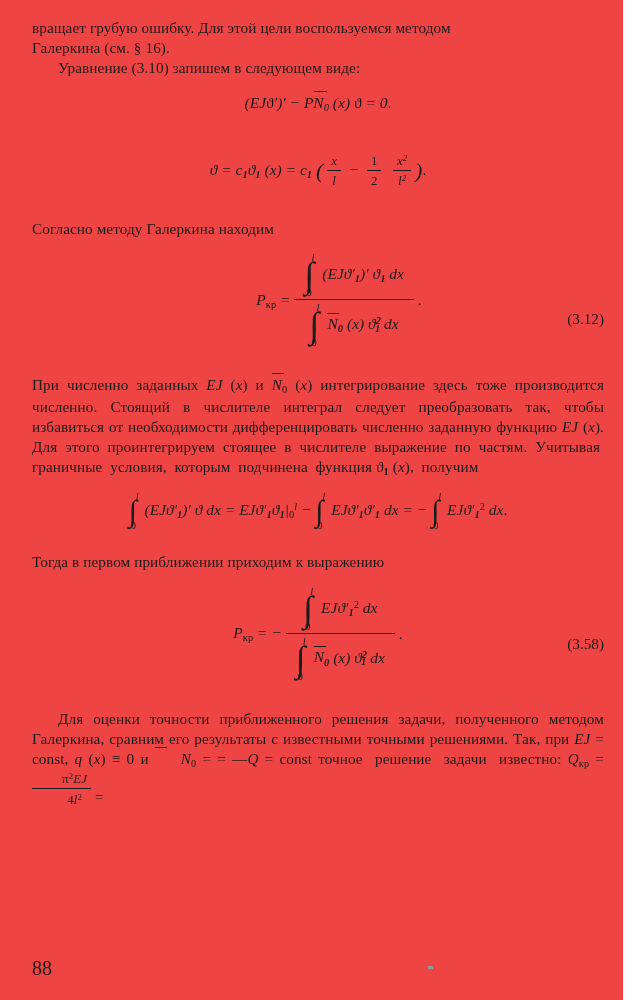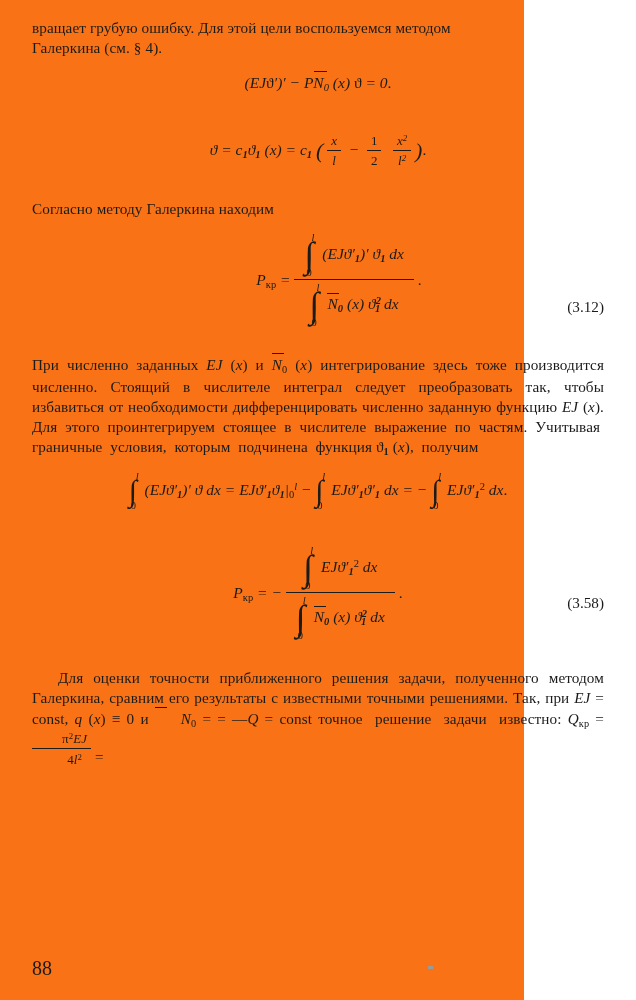--- a/index.html
+++ b/index.html
@@ -11,23 +11,23 @@
     width: 636px;
     height: 1000px;
     position: relative;
     font-family: "Liberation Serif", serif;
     color: #1b1b1b;
     overflow: hidden;
   }
   .page {
     position: absolute;
     left: 0; top: 0;
-    width: 524px;
+    width: 623px;
     height: 1000px;
-    background: #f97316;
+    background: #ef4444;
   }
   .content {
     position: absolute;
     left: 32px;
     top: 18px;
     width: 572px;
   }
   p.para {
     margin: 0 0 0 0;
     font-size: 15.2px;
@@ -153,22 +153,23 @@
     background: #9a9a9a;
   }
   .eqline { white-space: nowrap; }
 </style>
 </head>
 <body>
 
 <div class="page">
   <div class="content">
 
-    <p class="para"><span>вращает грубую ошибку. Для этой цели воспользуемся методом</span><br><span>Галеркина (см. § 4).</span></p>
-
+    <p class="para"><span>вращает грубую ошибку. Для этой цели воспользуемся методом</span><br><span>Галеркина (см. § 16).</span></p>
+
+    <p class="para indent">Уравнение (3.10) запишем в следующем виде:</p>
 
     <div class="gap-m"></div>
 
     <div class="formula">
       <span class="eqline">(<i>EJ</i><span class="rm">ϑ</span>′)′ − <i>P</i><span style="position:relative;display:inline-block;">N<span style="position:absolute;left:1px;top:-3px;width:13px;height:1.3px;background:#1b1b1b;"></span></span><sub>0</sub> (<i>x</i>) <span class="rm">ϑ</span> = 0<span class="rm">.</span></span>
     </div>
 
     <div class="gap-l"></div>
 
 
@@ -205,21 +206,21 @@
           </span>
           <span class="den">
             <span class="intg">
               <span class="up">l</span><span class="sym">∫</span><span class="lo">0</span>
             </span>
             <span style="position:relative;display:inline-block;"><i>N</i><span style="position:absolute;left:0px;top:-2px;width:12px;height:1.3px;background:#1b1b1b;"></span></span><sub class="bold">0</sub> (<i>x</i>) ϑ<sup class="bold">2</sup><sub class="bold" style="margin-left:-6px;">1</sub> <i>dx</i>
           </span>
         </span>
         <span style="vertical-align:middle;" class="rm">.</span>
       </span>
-      <span class="eqnum" style="top:63px;font-family:Liberation Serif, serif;">(3.12)</span>
+      <span class="eqnum" style="top:55px;font-family:Liberation Serif, serif;">(3.12)</span>
     </div>
 
     <div class="gap-xl"></div>
 
     <p class="para">При численно заданных <i>EJ</i> (<i>x</i>) и <span style="position:relative;display:inline-block;"><i>N</i><span style="position:absolute;left:0px;top:-2px;width:12px;height:1.3px;background:#1b1b1b;"></span></span><sub>0</sub> (<i>x</i>) интегрирование здесь тоже производится численно. Стоящий в числителе интеграл следует преобразовать так, чтобы избавиться от необходимости дифференцировать численно заданную функцию <i>EJ</i> (<i>x</i>). Для этого проинтегрируем стоящее в числителе выражение по частям. Учитывая&nbsp; граничные&nbsp; условия,&nbsp; которым&nbsp; подчинена&nbsp; функция ϑ<sub class="bold">1</sub> (<i>x</i>),&nbsp; получим</p>
 
     <div class="gap-m"></div>
 
     <div class="formula" style="text-align:center;">
       <span class="eqline">
@@ -227,20 +228,21 @@
         (<i>EJ</i>ϑ′<sub class="bold">1</sub>)′ ϑ <i>dx</i> = <i>EJ</i>ϑ′<sub class="bold">1</sub>ϑ<sub class="bold">1</sub>|<sub class="rm">0</sub><sup><i>l</i></sup> −
         <span class="intg inline"><span class="up">l</span><span class="sym">∫</span><span class="lo">0</span></span>
         <i>EJ</i>ϑ′<sub class="bold">1</sub>ϑ′<sub class="bold">1</sub> <i>dx</i> = −
         <span class="intg inline"><span class="up">l</span><span class="sym">∫</span><span class="lo">0</span></span>
         <i>EJ</i>ϑ′<sub class="bold">1</sub><sup class="rm">2</sup> <i>dx</i><span class="rm">.</span>
       </span>
     </div>
 
     <div class="gap-l"></div>
 
+    <p class="para">Тогда в первом приближении приходим к выражению</p>
 
     <div class="gap-m"></div>
 
     <div class="eqrow centerbox">
       <span class="formula" style="display:inline-block;">
         <span style="vertical-align:middle;margin-top:10px;"><i>P</i><sub class="rm">кр</sub> = −</span>
         <span class="bigfrac">
           <span class="num">
             <span class="intg">
               <span class="up">l</span><span class="sym">∫</span><span class="lo">0</span>

